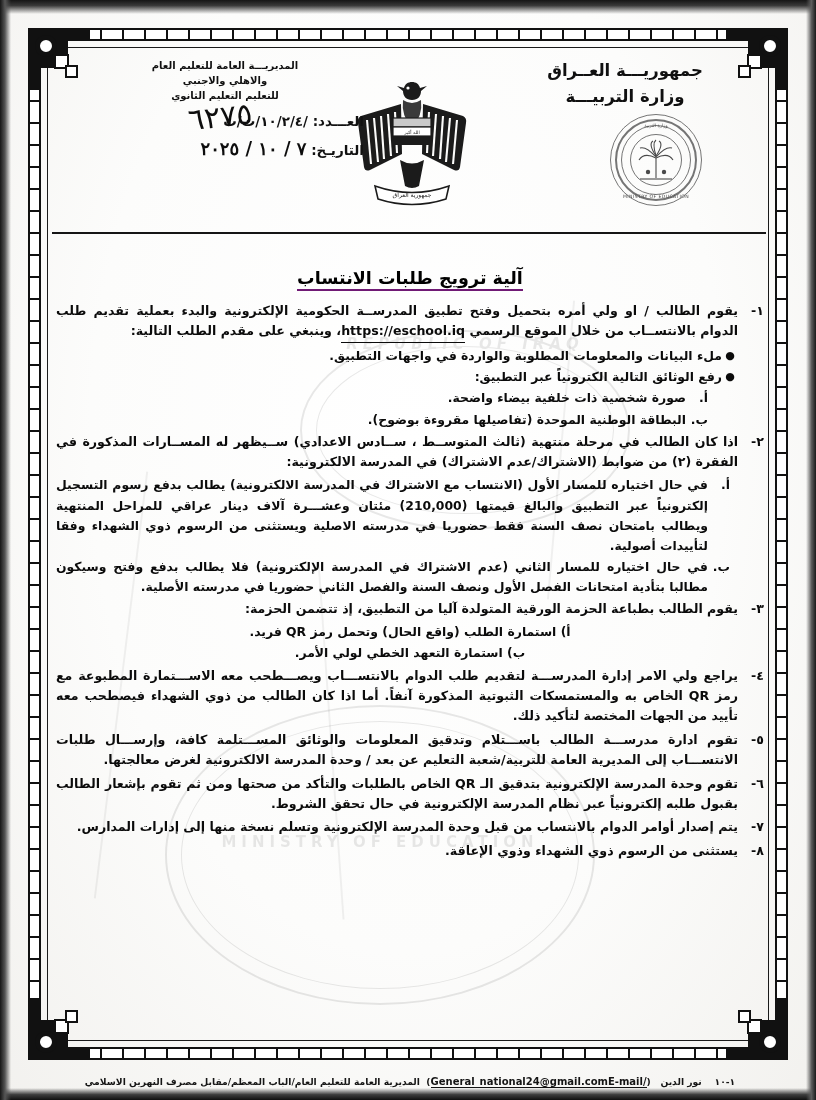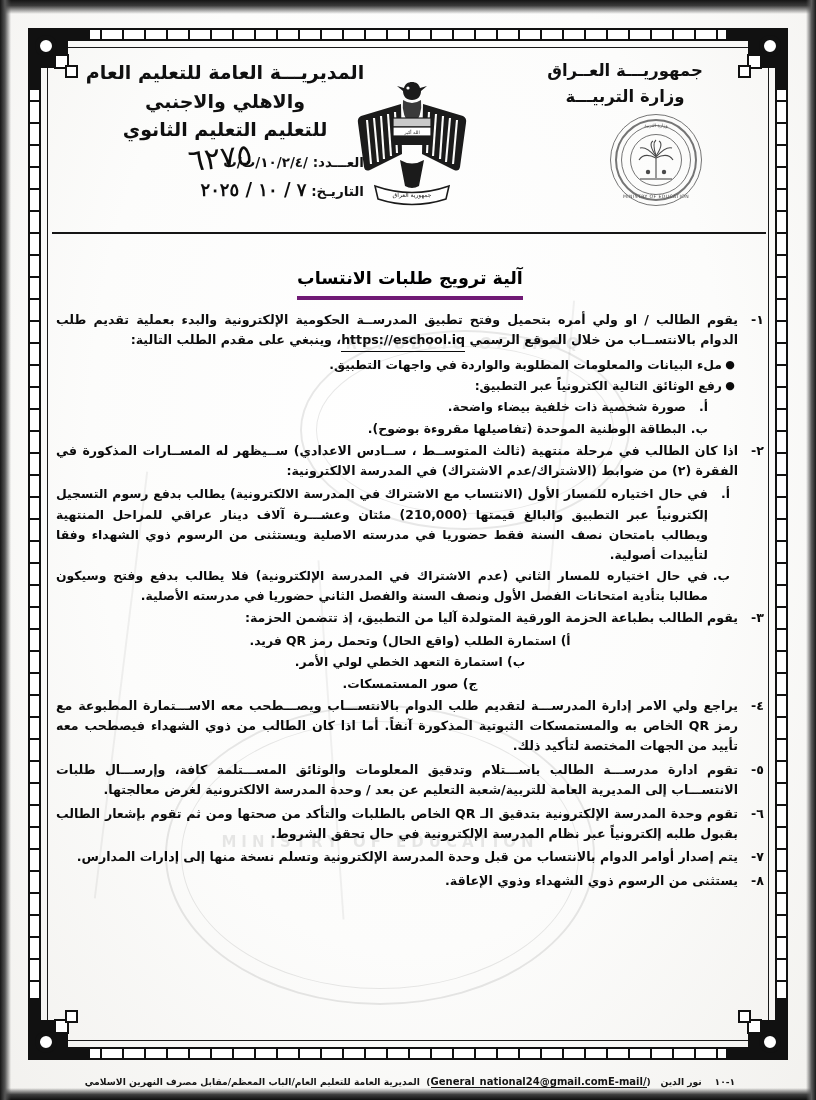--- a/index.html
+++ b/index.html
@@ -102,21 +102,21 @@
   #hdr-left  { left: 10px;  width: 290px; text-align: center; }
   #hdr-mid   { left: 50%; transform: translateX(-50%); top: 4px; width: 150px; text-align:center; }
 
   .ar-bold {
     font-family: "DejaVu Sans", "Liberation Sans", sans-serif;
     font-weight: 700;
     color: #101010;
     direction: rtl;
   }
   #hdr-right .line { font-size: 16.5px; letter-spacing: .5px; line-height: 1.55; }
-  #hdr-left .line  { font-size: 19px; line-height: 1.5; }
+  #hdr-left .line  { font-size: 10px; line-height: 1.5; }
 
   #meta { margin-top: 6px; text-align: right; padding-right: 6px; position: relative; }
   .meta-row {
     font-size: 13.5px; font-weight: 700; color: #111;
     direction: rtl; line-height: 1.8; white-space: nowrap;
   }
   .meta-label { letter-spacing: 1.5px; }
   .hand {
     font-family: "DejaVu Serif", "Liberation Serif", serif;
     color: #0d0d0d;
@@ -158,21 +158,21 @@
     position: absolute; left: 56px; right: 52px; top: 268px;
     direction: rtl; text-align: right;
     color: #0b0b0b;
   }
   #doc-title {
     font-size: 17.5px; font-weight: 700; text-align: center;
     letter-spacing: .4px; margin: 0 0 10px 0;
     color: #000;
   }
   #doc-title .t-underline {
-    display:inline-block; border-bottom: 4px solid #701a75; padding-bottom: 8px;
+    display:inline-block; border-bottom: 2px solid #701a75; padding-bottom: 1px;
   }
   ol#clauses { margin: 0; padding: 0; list-style: none; }
   li.clause {
     display: flex; align-items: flex-start;
     font-size: 12.6px; line-height: 1.62; font-weight: 700;
     margin-bottom: 3px;
   }
   li.clause > .num {
     flex: 0 0 auto; width: 26px; text-align: right; padding-left: 5px;
     font-weight: 700;
@@ -458,21 +458,20 @@
       </ul>
 
       <li class="clause">
         <span class="num">٣-</span>
         <span class="ctext">يقوم الطالب بطباعة الحزمة الورقية المتولدة آليا من التطبيق، إذ تتضمن الحزمة:</span>
       </li>
 
       <ul class="sublist center-sub" style="padding-right:0;">
         <li>أ) استمارة الطلب (واقع الحال) وتحمل رمز QR فريد.</li>
         <li>ب) استمارة التعهد الخطي لولي الأمر.</li>
-        <li>ج) صور المستمسكات.</li>
       </ul>
 
       <li class="clause">
         <span class="num">٤-</span>
         <span class="ctext">يراجع ولي الامر إدارة المدرســـة لتقديم طلب الدوام بالانتســـاب ويصـــطحب معه الاســـتمارة المطبوعة مع رمز QR الخاص به والمستمسكات الثبوتية المذكورة آنفاً. أما اذا كان الطالب من ذوي الشهداء فيصطحب معه تأييد من الجهات المختصة لتأكيد ذلك.</span>
       </li>
 
       <li class="clause">
         <span class="num">٥-</span>
         <span class="ctext">تقوم ادارة مدرســـة الطالب باســـتلام وتدقيق المعلومات والوثائق المســـتلمة كافة، وإرســـال طلبات الانتســـاب إلى المديرية العامة للتربية/شعبة التعليم عن بعد / وحدة المدرسة الالكترونية لغرض معالجتها.</span>

